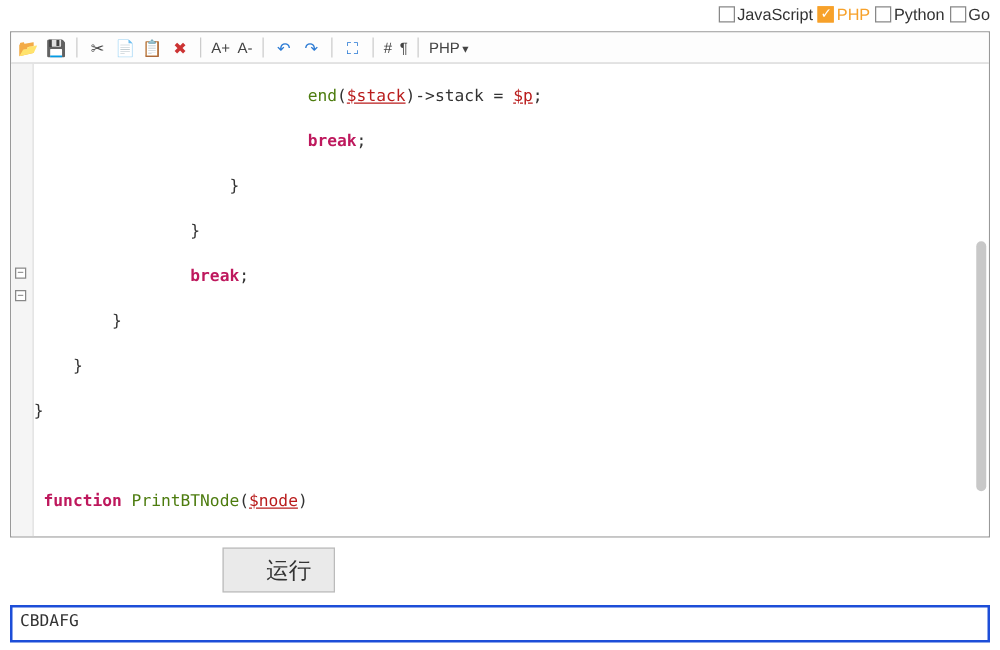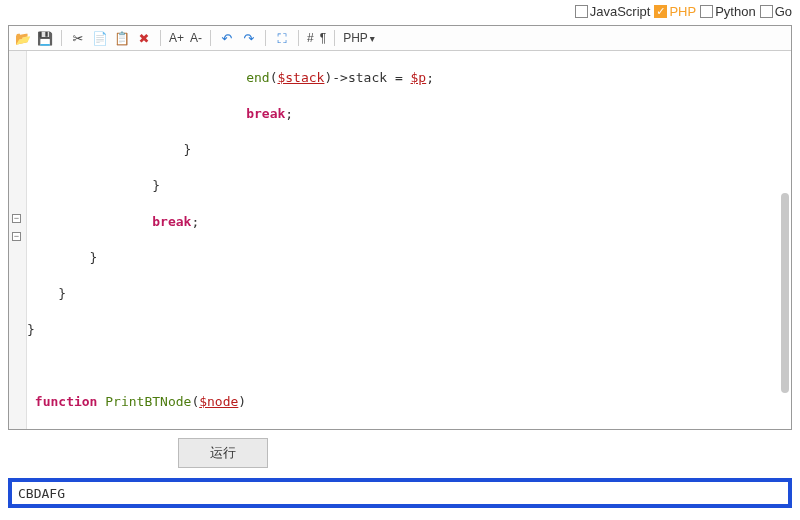--- a/index.html
+++ b/index.html
@@ -121,29 +121,29 @@
   .button-row {
     display: flex;
     padding: 8px 8px 10px 8px;
     gap: 40px;
   }
   .btn {
     min-width: 90px;
     padding: 5px 18px;
     border: 1px solid #bbb;
     background: #eaeaea;
-    font-size: 13px;
-    text-align: center;
+    font-size: 18px;
+    text-align: right;
     cursor: pointer;
   }
   .btn-run { margin-left: 170px; }
   .btn-clear { margin-left: 280px; }
   .console {
     margin: 0 8px;
-    border: 4px solid #1d4ed8;
+    border: 2px solid #1d4ed8;
     padding: 4px 6px;
     font-family: Consolas, Monaco, monospace;
     font-size: 13px;
     height: 30px;
   }
   .caret-down::after { content: "▾"; font-size: 10px; margin-left: 2px; }
 </style>
 </head>
 <body>
 

